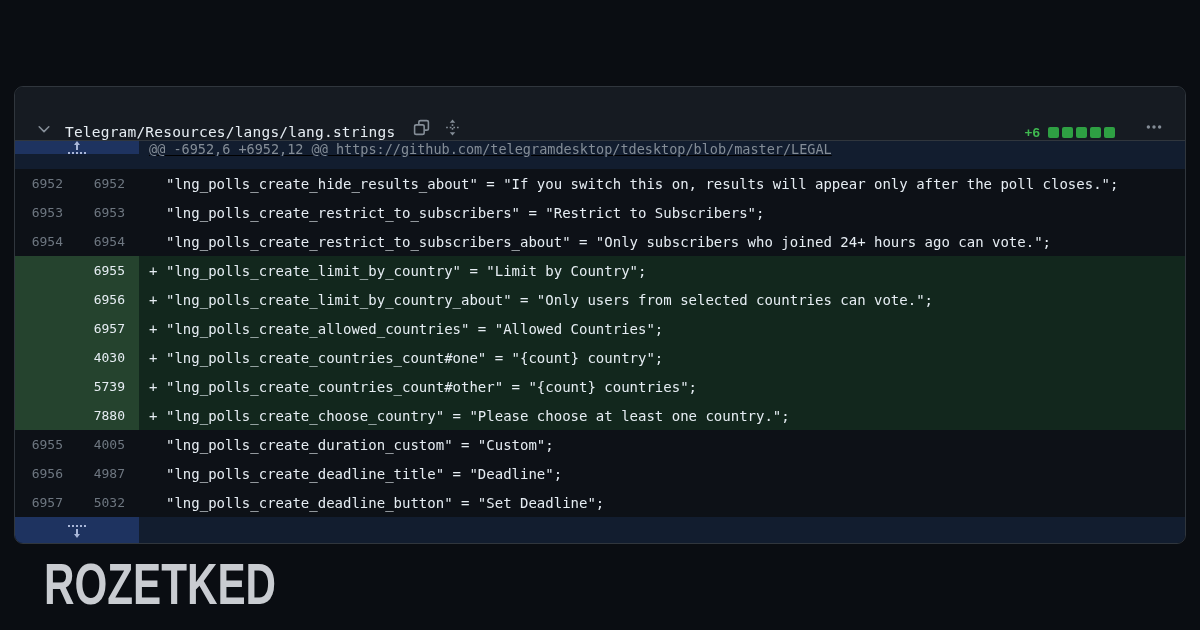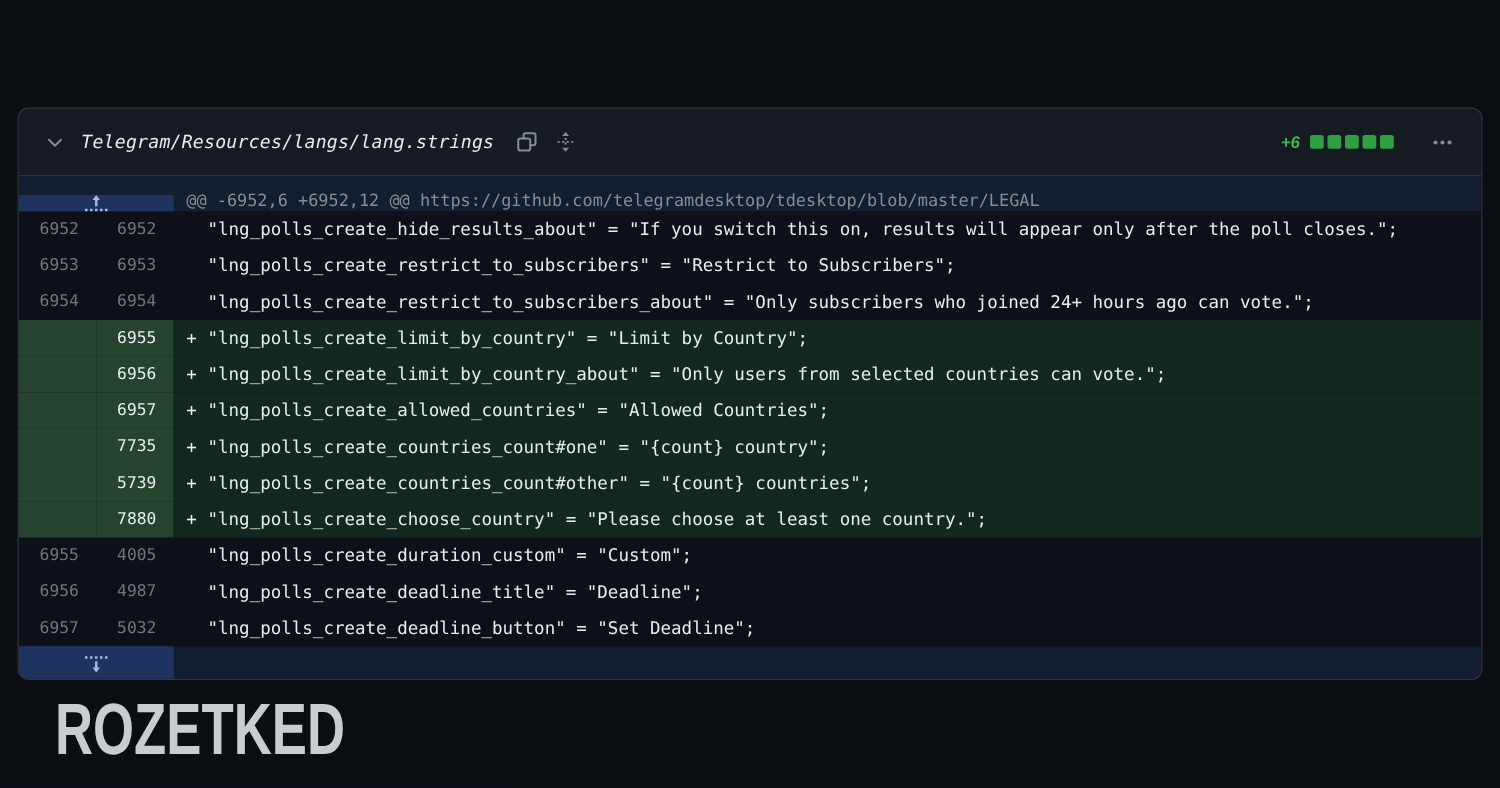--- a/index.html
+++ b/index.html
@@ -11,38 +11,38 @@
   }
   *{margin:0;padding:0;box-sizing:border-box;}
   html,body{width:1200px;height:630px;overflow:hidden;}
   body{background:var(--bg-page);font-family:"Liberation Sans",sans-serif;position:relative;}
 
   .file-card{position:absolute;left:14px;top:86px;width:1172px;height:458px;
     background:var(--bg-card);border:1px solid var(--border);border-radius:9px;overflow:hidden;}
 
   
   .file-header{height:54px;background:var(--bg-header);border-bottom:1px solid var(--border);
-    display:flex;align-items:center;padding:0 18px;font-style:italic;}
+    display:flex;align-items:flex-end;padding:0 18px;}
   .icon-btn{background:none;border:none;display:flex;align-items:center;justify-content:center;
     cursor:pointer;padding:4px;color:var(--icon);}
   .file-name{font-family:"DejaVu Sans Mono","Liberation Mono",monospace;font-size:14.5px;
     color:var(--text-code);margin:0 14px 0 10px;letter-spacing:0.2px;}
   .spacer{flex:1;}
   .diffstat{display:flex;align-items:center;gap:3px;margin-right:26px;}
   .diffstat .added{color:var(--green);font-weight:bold;font-size:13.5px;margin-right:5px;}
   .sq{width:11px;height:11px;border-radius:2px;background:var(--green-sq);display:inline-block;}
 
   
   .gut{width:62px;flex:0 0 62px;text-align:right;padding-right:14px;
     font-family:"DejaVu Sans Mono","Liberation Mono",monospace;font-size:13px;color:var(--text-num);}
   .row-content{flex:1;display:flex;align-items:center;white-space:pre;overflow:hidden;
     font-family:"DejaVu Sans Mono","Liberation Mono",monospace;font-size:14px;color:var(--text-code);}
 
   
-  .hunk-row{height:28px;display:flex;align-items:flex-end;background:var(--bg-hunk);}
+  .hunk-row{height:28px;display:flex;align-items:flex-start;background:var(--bg-hunk);text-decoration:underline;}
   .hunk-gutter{width:124px;flex:0 0 124px;background:var(--bg-hunk-gutter);display:flex;
     align-items:center;justify-content:center;cursor:pointer;border:none;padding:0;}
   .hunk-text{flex:1;display:flex;align-items:center;padding-left:10px;
     font-family:"DejaVu Sans Mono","Liberation Mono",monospace;font-size:13.5px;color:var(--text-hunk);white-space:pre;}
 
   
   .diff-row{height:29px;display:flex;align-items:flex-end;}
   .diff-row .row-content{padding-left:10px;height:100%;align-items:center;}
   .diff-row .sign{display:inline-block;width:17px;flex:0 0 17px;}
   .diff-row.addition .gut{background:var(--bg-add-gutter);color:var(--text-num-add);
@@ -160,21 +160,21 @@
     <span class="gut">6956</span>
     <span class="row-content"><span class="sign">+</span><span>"lng_polls_create_limit_by_country_about" = "Only users from selected countries can vote.";</span></span>
   </div>
       <div class="diff-row addition">
     <span class="gut"></span>
     <span class="gut">6957</span>
     <span class="row-content"><span class="sign">+</span><span>"lng_polls_create_allowed_countries" = "Allowed Countries";</span></span>
   </div>
       <div class="diff-row addition">
     <span class="gut"></span>
-    <span class="gut">7735</span>
+    <span class="gut">4030</span>
     <span class="row-content"><span class="sign">+</span><span>"lng_polls_create_countries_count#one" = "{count} country";</span></span>
   </div>
       <div class="diff-row addition">
     <span class="gut"></span>
     <span class="gut">5739</span>
     <span class="row-content"><span class="sign">+</span><span>"lng_polls_create_countries_count#other" = "{count} countries";</span></span>
   </div>
       <div class="diff-row addition">
     <span class="gut"></span>
     <span class="gut">7880</span>

